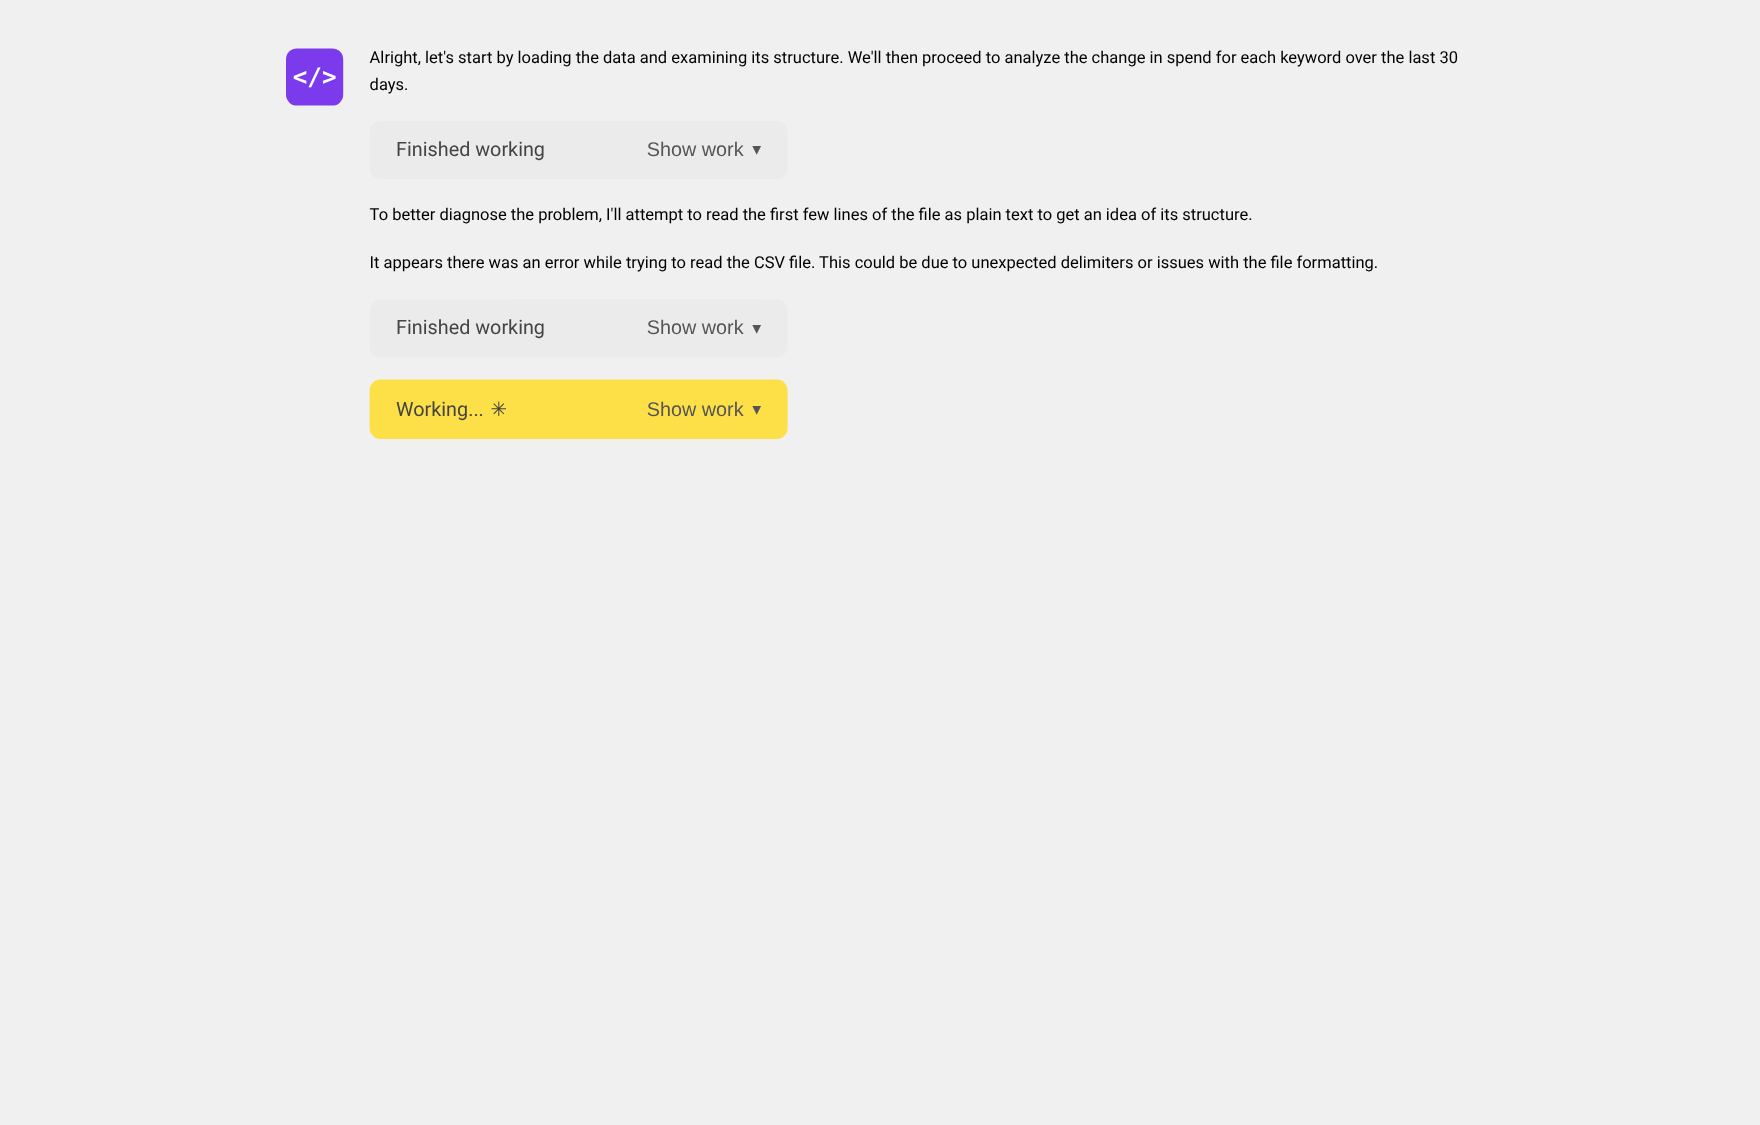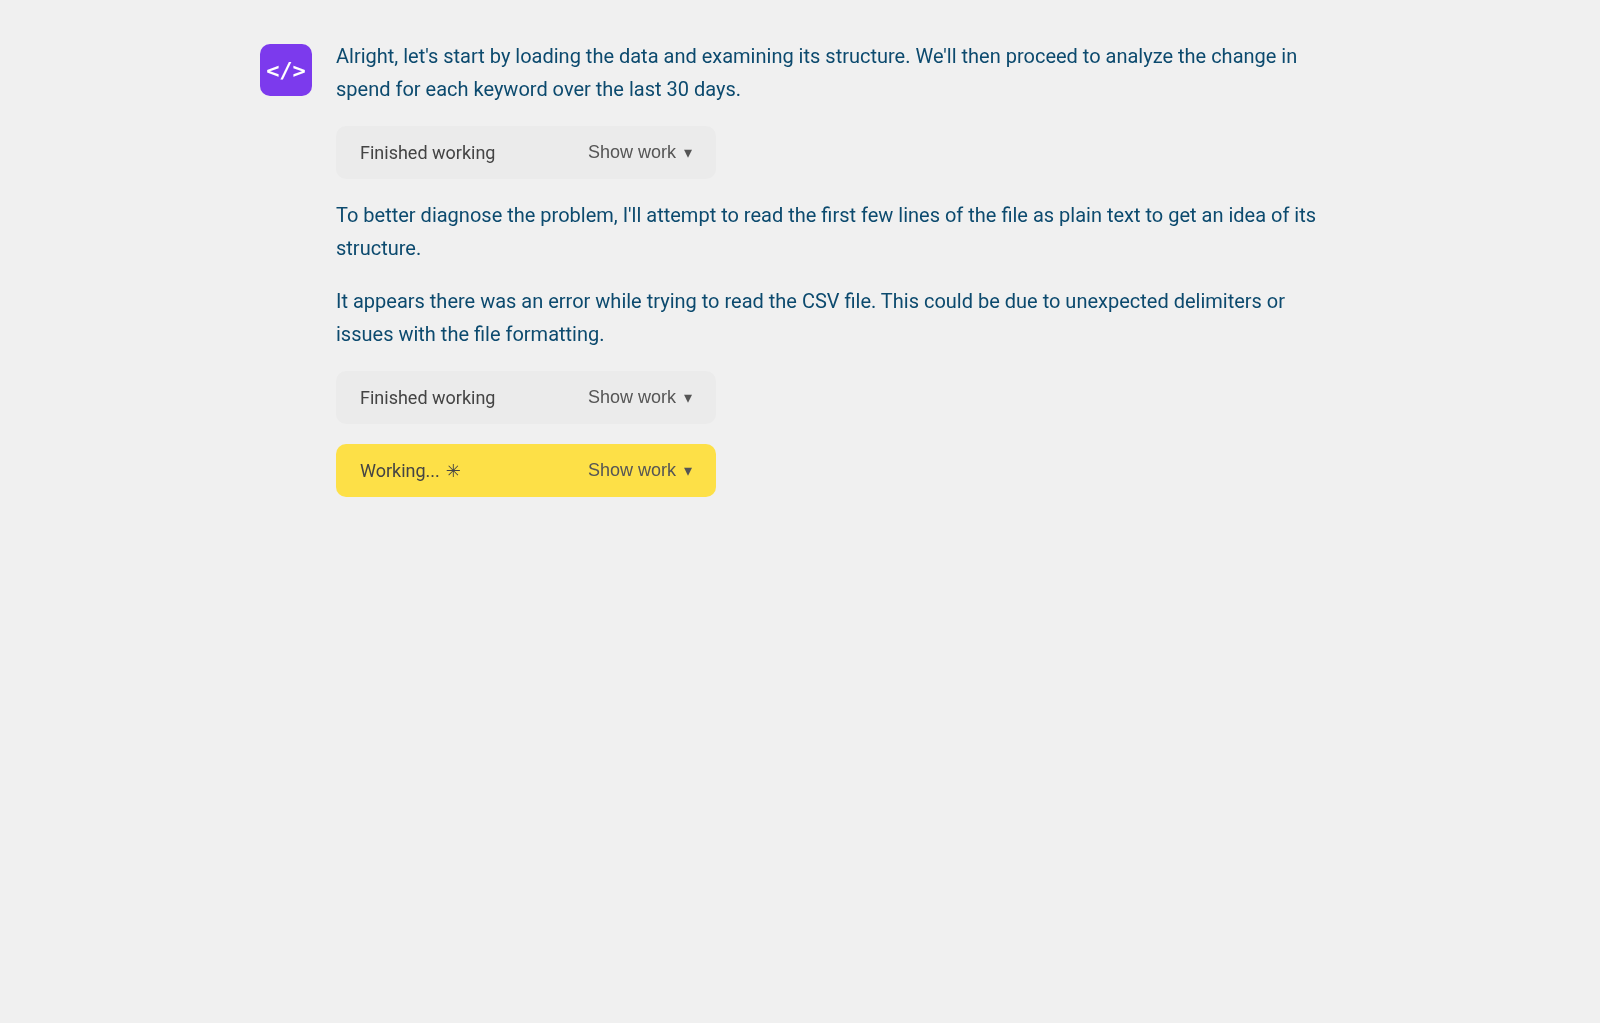--- a/index.html
+++ b/index.html
@@ -49,23 +49,23 @@
     }
 
     .message-content {
       flex: 1;
       display: flex;
       flex-direction: column;
       gap: 20px;
     }
 
     .text-paragraph {
-      font-size: 20px;
+      font-size: 15px;
       line-height: 1.65;
-      color: #0c4a6e;
+      color: #000000;
     }
 
     .work-pill {
       display: inline-flex;
       align-items: center;
       gap: 0;
       background-color: #ebebeb;
       border-radius: 10px;
       padding: 16px 24px;
       width: 380px;

